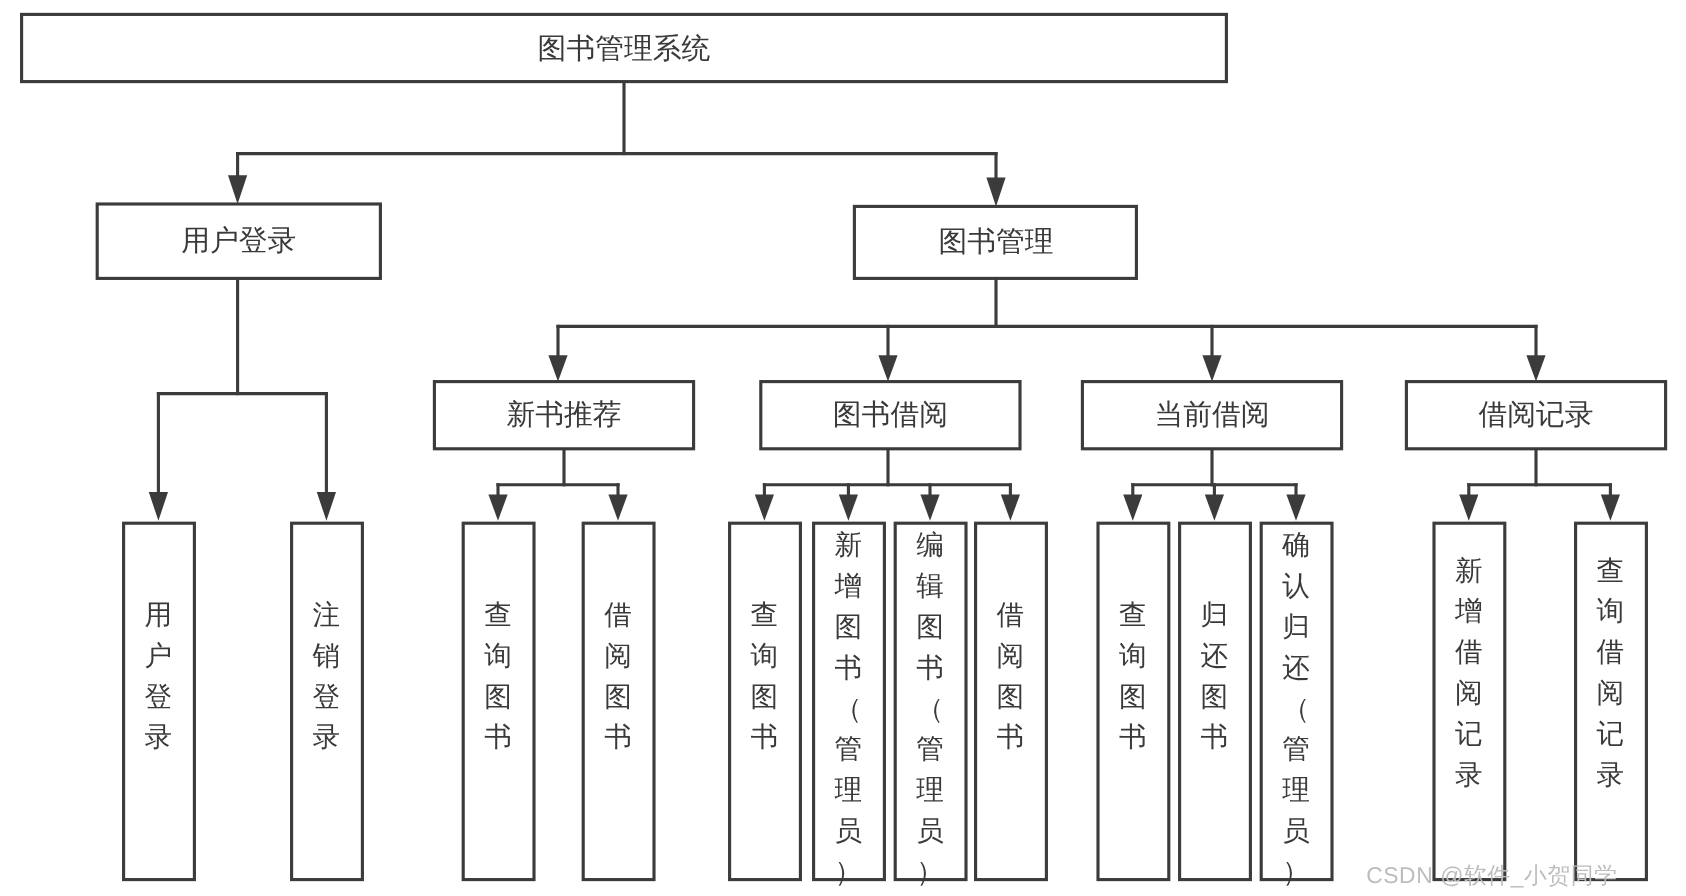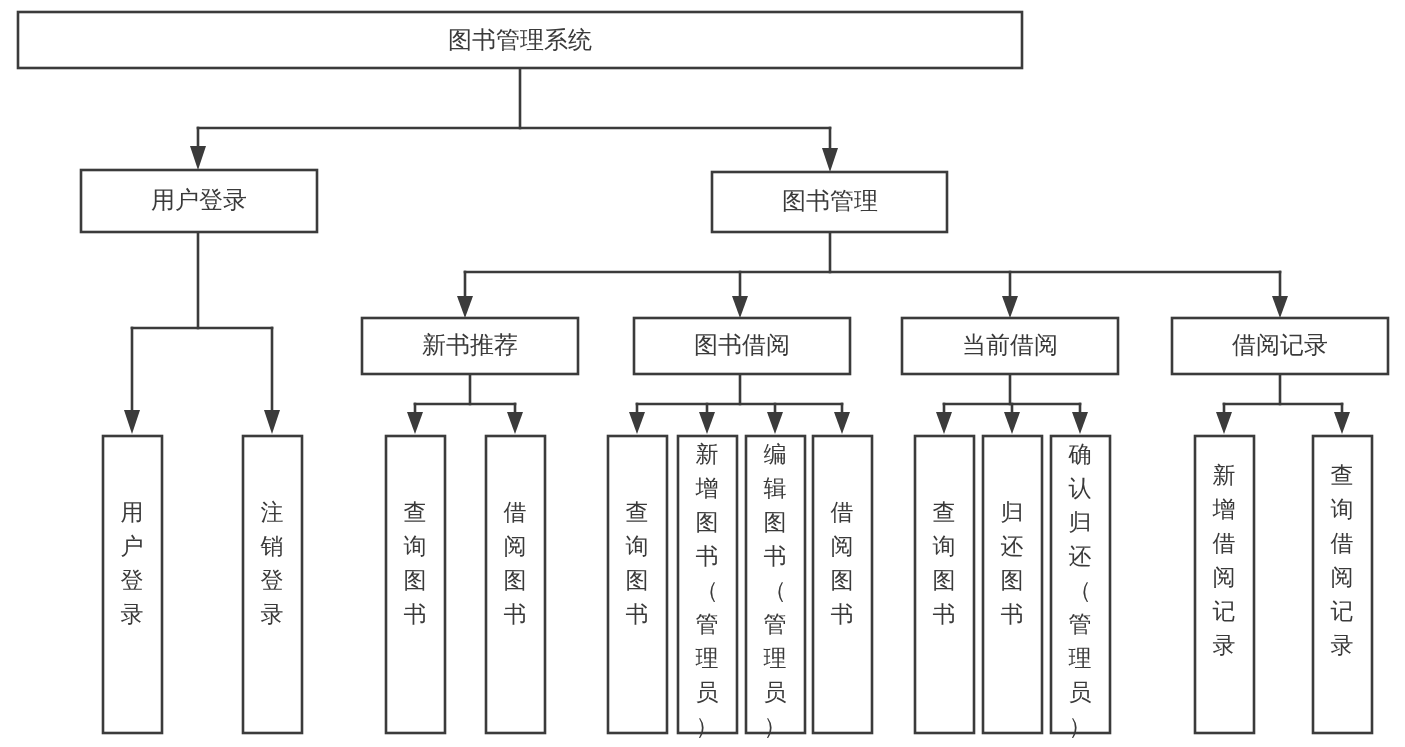--- a/index.html
+++ b/index.html
@@ -231,14 +231,15 @@
       <text class="node-label-v" x="1224" y="483"><tspan x="1224" y="483">新</tspan><tspan x="1224" y="517">增</tspan><tspan x="1224" y="551">借</tspan><tspan x="1224" y="585">阅</tspan><tspan x="1224" y="619">记</tspan><tspan x="1224" y="653">录</tspan></text>
     </g>
 
     <g>
       <rect class="node-box" x="1313" y="436" width="59" height="297"></rect>
       <text class="node-label-v" x="1342" y="483"><tspan x="1342" y="483">查</tspan><tspan x="1342" y="517">询</tspan><tspan x="1342" y="551">借</tspan><tspan x="1342" y="585">阅</tspan><tspan x="1342" y="619">记</tspan><tspan x="1342" y="653">录</tspan></text>
     </g>
 
   </svg>
 
+  <div class="watermark">CSDN @软件_小贺同学</div>
 
 </div>
 
 </body></html>

